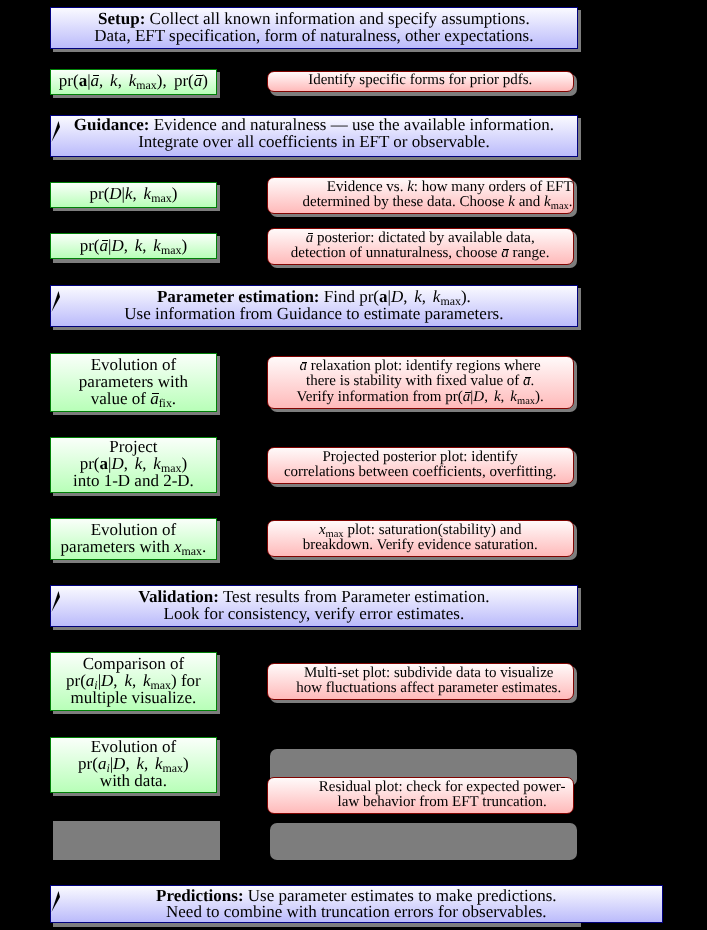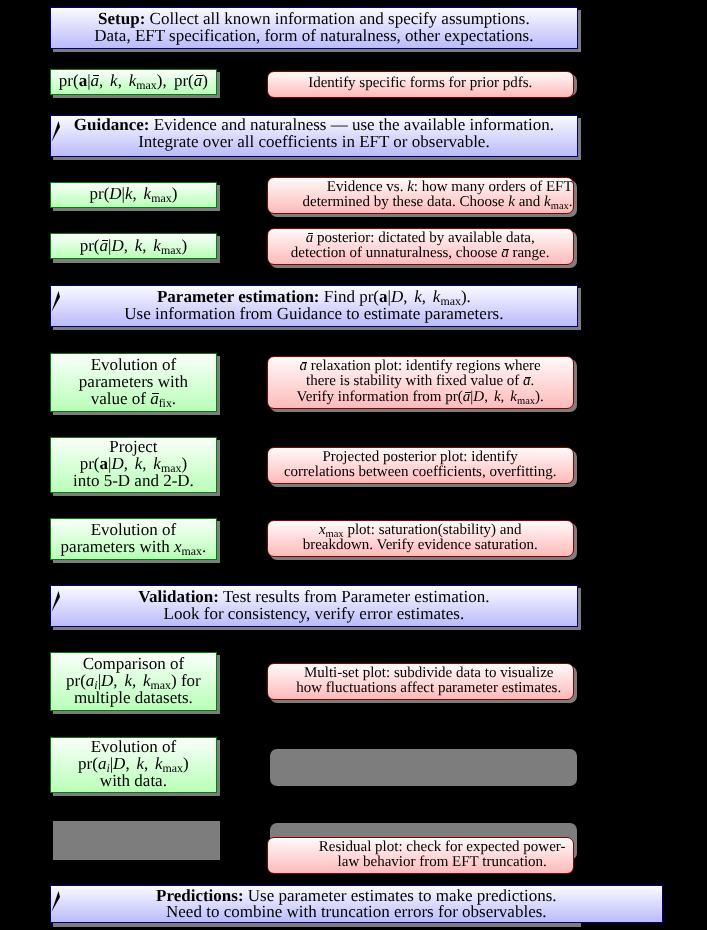--- a/index.html
+++ b/index.html
@@ -41,21 +41,21 @@
     <div class="sh" style="left: 53.1px; top: 10.05px; width: 528.2px; height: 42.35px;"></div>
     <div class="node stage-box" style="left: 49.8px; top: 6.75px; width: 528.2px; height: 42.35px; padding-bottom: 0px;">
       <div class="ln" style="height: 16.5px;"><span class="bd">Setup:</span><span> Collect all known information and specify assumptions.</span></div>
       <div class="ln" style="height: 16.5px;"><span>Data, EFT specification, form of naturalness, other expectations.</span></div>
     </div>
     <div class="sh" style="left: 53.1px; top: 72px; width: 167.2px; height: 26.3px;"></div>
     <div class="node left-box" style="left: 49.8px; top: 68.7px; width: 167.2px; height: 26.3px; padding-bottom: 2px;">
       <div class="ln" style="height: 17.2px;"><span>pr(</span><span class="bd">a</span><span>|</span><span class="ov">a</span><span class="mc">,</span><span> </span><span class="it">k</span><span class="mc">,</span><span> </span><span class="it">k</span><span class="sb">max</span><span class="gp">),</span><span> pr(</span><span class="ov">a</span><span>)</span></div>
     </div>
     <div class="sh rounded" style="left: 270.1px; top: 74px; width: 306.8px; height: 22.2px;"></div>
-    <div class="node right-box" style="left: 266.8px; top: 70.7px; width: 306.8px; height: 27px; padding-bottom: 2.6px;">
+    <div class="node right-box" style="left: 266.8px; top: 70.7px; width: 306.8px; height: 21px; padding-bottom: 2.6px;">
       <div class="ln" style="height: 15.3px;"><span>Identify specific forms for prior pdfs.</span></div>
     </div>
     <div class="sh" style="left: 53.1px; top: 118.1px; width: 528.2px; height: 42.3px;"></div>
     <div class="node stage-box" style="left: 49.8px; top: 114.8px; width: 528.2px; height: 42.3px; padding-bottom: 4px;">
       <div class="ln" style="height: 16.5px;"><span class="bd">Guidance:</span><span> Evidence and naturalness — use the available information.</span></div>
       <div class="ln" style="height: 16.5px;"><span>Integrate over all coefficients in EFT or observable.</span></div>
     </div>
     <svg class="arrowhead" width="14" height="26" style="left: 48.8px; top: 116.8px;">
       <path d="M2.5 25 L9.5 4 L11 10 Z" fill="#000"></path>
     </svg>
@@ -94,21 +94,21 @@
     <div class="sh rounded" style="left: 270.1px; top: 359.1px; width: 306.8px; height: 53.2px;"></div>
     <div class="node right-box" style="left: 266.8px; top: 355.8px; width: 306.8px; height: 53.2px; padding-bottom: 2.6px;">
       <div class="ln" style="height: 15.3px;"><span class="ov">a</span><span> relaxation plot: identify regions where</span></div>
       <div class="ln" style="height: 15.3px;"><span>there is stability with fixed value of </span><span class="ov">a</span><span>.</span></div>
       <div class="ln" style="height: 15.3px;"><span>Verify information from pr(</span><span class="ov">a</span><span>|</span><span class="it">D</span><span class="mc">,</span><span> </span><span class="it">k</span><span class="mc">,</span><span> </span><span class="it">k</span><span class="sb">max</span><span>).</span></div>
     </div>
     <div class="sh" style="left: 53.1px; top: 440px; width: 167.2px; height: 56.3px;"></div>
     <div class="node left-box" style="left: 49.8px; top: 436.7px; width: 167.2px; height: 56.3px; padding-bottom: 2px;">
       <div class="ln" style="height: 17.2px;"><span>Project</span></div>
       <div class="ln" style="height: 17.2px;"><span>pr(</span><span class="bd">a</span><span>|</span><span class="it">D</span><span class="mc">,</span><span> </span><span class="it">k</span><span class="mc">,</span><span> </span><span class="it">k</span><span class="sb">max</span><span>)</span></div>
-      <div class="ln" style="height: 17.2px;"><span>into 5-D and 2-D.</span></div>
+      <div class="ln" style="height: 17.2px;"><span>into 1-D and 2-D.</span></div>
     </div>
     <div class="sh rounded" style="left: 270.1px; top: 450.1px; width: 306.8px; height: 36.9px;"></div>
     <div class="node right-box" style="left: 266.8px; top: 446.8px; width: 306.8px; height: 36.9px; padding-bottom: 2.6px;">
       <div class="ln" style="height: 15.3px;"><span>Projected posterior plot: identify</span></div>
       <div class="ln" style="height: 15.3px;"><span>correlations between coefficients, overfitting.</span></div>
     </div>
     <div class="sh" style="left: 53.1px; top: 521.1px; width: 167.2px; height: 42px;"></div>
     <div class="node left-box" style="left: 49.8px; top: 517.8px; width: 167.2px; height: 42px; padding-bottom: 2px;">
       <div class="ln" style="height: 17.2px;"><span>Evolution of</span></div>
       <div class="ln" style="height: 17.2px;"><span>parameters with </span><span class="it">x</span><span class="sb">max</span><span>.</span></div>
@@ -123,37 +123,37 @@
       <div class="ln" style="height: 16.5px;"><span class="bd">Validation:</span><span> Test results from Parameter estimation.</span></div>
       <div class="ln" style="height: 16.5px;"><span>Look for consistency, verify error estimates.</span></div>
     </div>
     <svg class="arrowhead" width="14" height="26" style="left: 48.8px; top: 586.7px;">
       <path d="M2.5 25 L9.5 4 L11 10 Z" fill="#000"></path>
     </svg>
     <div class="sh" style="left: 53.1px; top: 655px; width: 167.2px; height: 59.3px;"></div>
     <div class="node left-box" style="left: 49.8px; top: 651.7px; width: 167.2px; height: 59.3px; padding-bottom: 2px;">
       <div class="ln" style="height: 17.2px;"><span>Comparison of</span></div>
       <div class="ln" style="height: 17.2px;"><span>pr(</span><span class="it">a</span><span class="sbi">i</span><span>|</span><span class="it">D</span><span class="mc">,</span><span> </span><span class="it">k</span><span class="mc">,</span><span> </span><span class="it">k</span><span class="sb">max</span><span>) for</span></div>
-      <div class="ln" style="height: 17.2px;"><span>multiple datasets.</span></div>
+      <div class="ln" style="height: 17.2px;"><span>multiple visualize.</span></div>
     </div>
     <div class="sh rounded" style="left: 270.1px; top: 666px; width: 306.8px; height: 37.2px;"></div>
     <div class="node right-box" style="left: 266.8px; top: 662.7px; width: 306.8px; height: 37.2px; padding-bottom: 2.6px; padding-left: 17px;">
       <div class="ln" style="height: 15.3px;"><span>Multi-set plot: subdivide data to visualize</span></div>
       <div class="ln" style="height: 15.3px;"><span>how fluctuations affect parameter estimates.</span></div>
     </div>
     <div class="sh" style="left: 53.1px; top: 740.1px; width: 167.2px; height: 56px;"></div>
     <div class="node left-box" style="left: 49.8px; top: 736.8px; width: 167.2px; height: 56px; padding-bottom: 2px;">
       <div class="ln" style="height: 17.2px;"><span>Evolution of</span></div>
       <div class="ln" style="height: 17.2px;"><span>pr(</span><span class="it">a</span><span class="sbi">i</span><span>|</span><span class="it">D</span><span class="mc">,</span><span> </span><span class="it">k</span><span class="mc">,</span><span> </span><span class="it">k</span><span class="sb">max</span><span>)</span></div>
       <div class="ln" style="height: 17.2px;"><span>with data.</span></div>
     </div>
     <div class="sh rounded" style="left: 270.1px; top: 749px; width: 306.8px; height: 37.2px;"></div>
     <div class="sh" style="left: 53.1px; top: 821.1px; width: 167.2px; height: 39.1px;"></div>
     <div class="sh rounded" style="left: 270.1px; top: 823px; width: 306.8px; height: 37.2px;"></div>
-    <div class="node right-box" style="left: 266.8px; top: 837px; width: 306.8px; height: 37.2px; padding-bottom: 2.6px; padding-left: 44px;">
+    <div class="node right-box" style="left: 266.8px; top: 777px; width: 306.8px; height: 37.2px; padding-bottom: 2.6px; padding-left: 44px;">
       <div class="ln" style="height: 15.3px;"><span>Residual plot: check for expected power-</span></div>
       <div class="ln" style="height: 15.3px;"><span>law behavior from EFT truncation.</span></div>
     </div>
     <div class="sh" style="left: 53.1px; top: 888.1px; width: 528.2px; height: 38.6px;"></div>
     <div class="node stage-box" style="left: 49.8px; top: 884.8px; width: 613px; height: 38.6px; padding-bottom: 0px;">
       <div class="ln" style="height: 16.5px;"><span class="bd">Predictions:</span><span> Use parameter estimates to make predictions.</span></div>
       <div class="ln" style="height: 16.5px;"><span>Need to combine with truncation errors for observables.</span></div>
     </div>
     <svg class="arrowhead" width="14" height="26" style="left: 48.8px; top: 886.8px;">
       <path d="M2.5 25 L9.5 4 L11 10 Z" fill="#000"></path>

